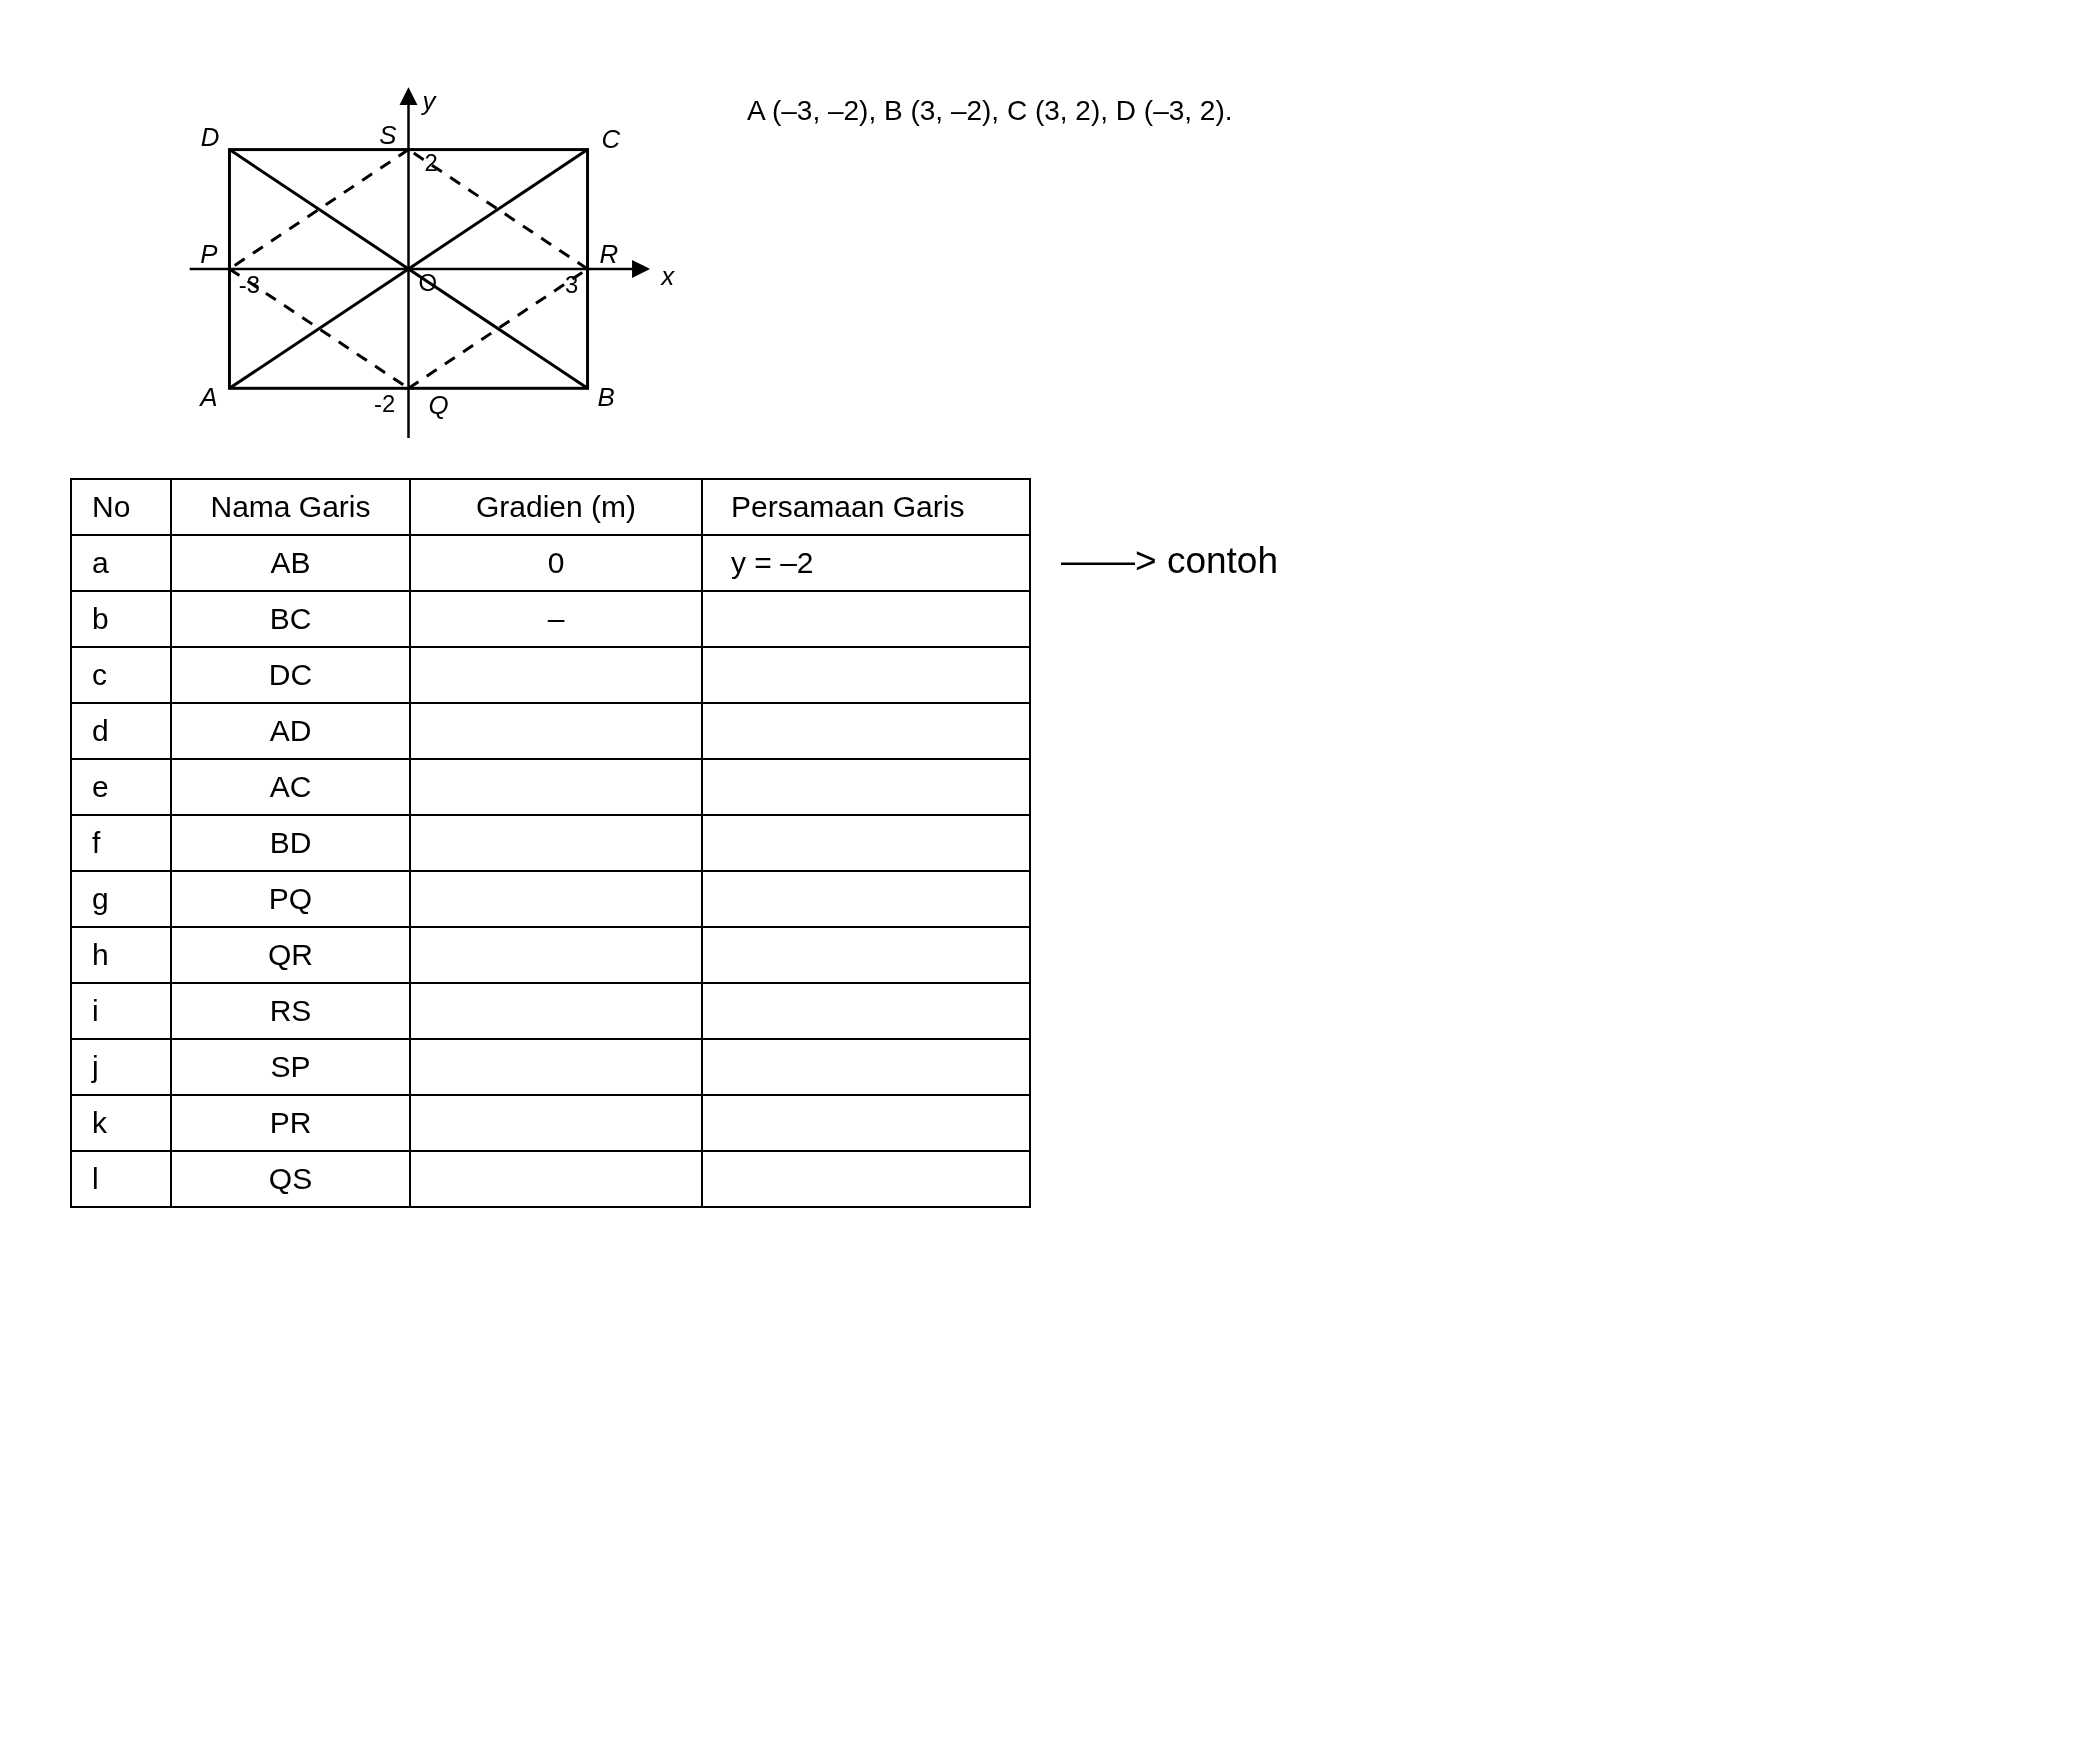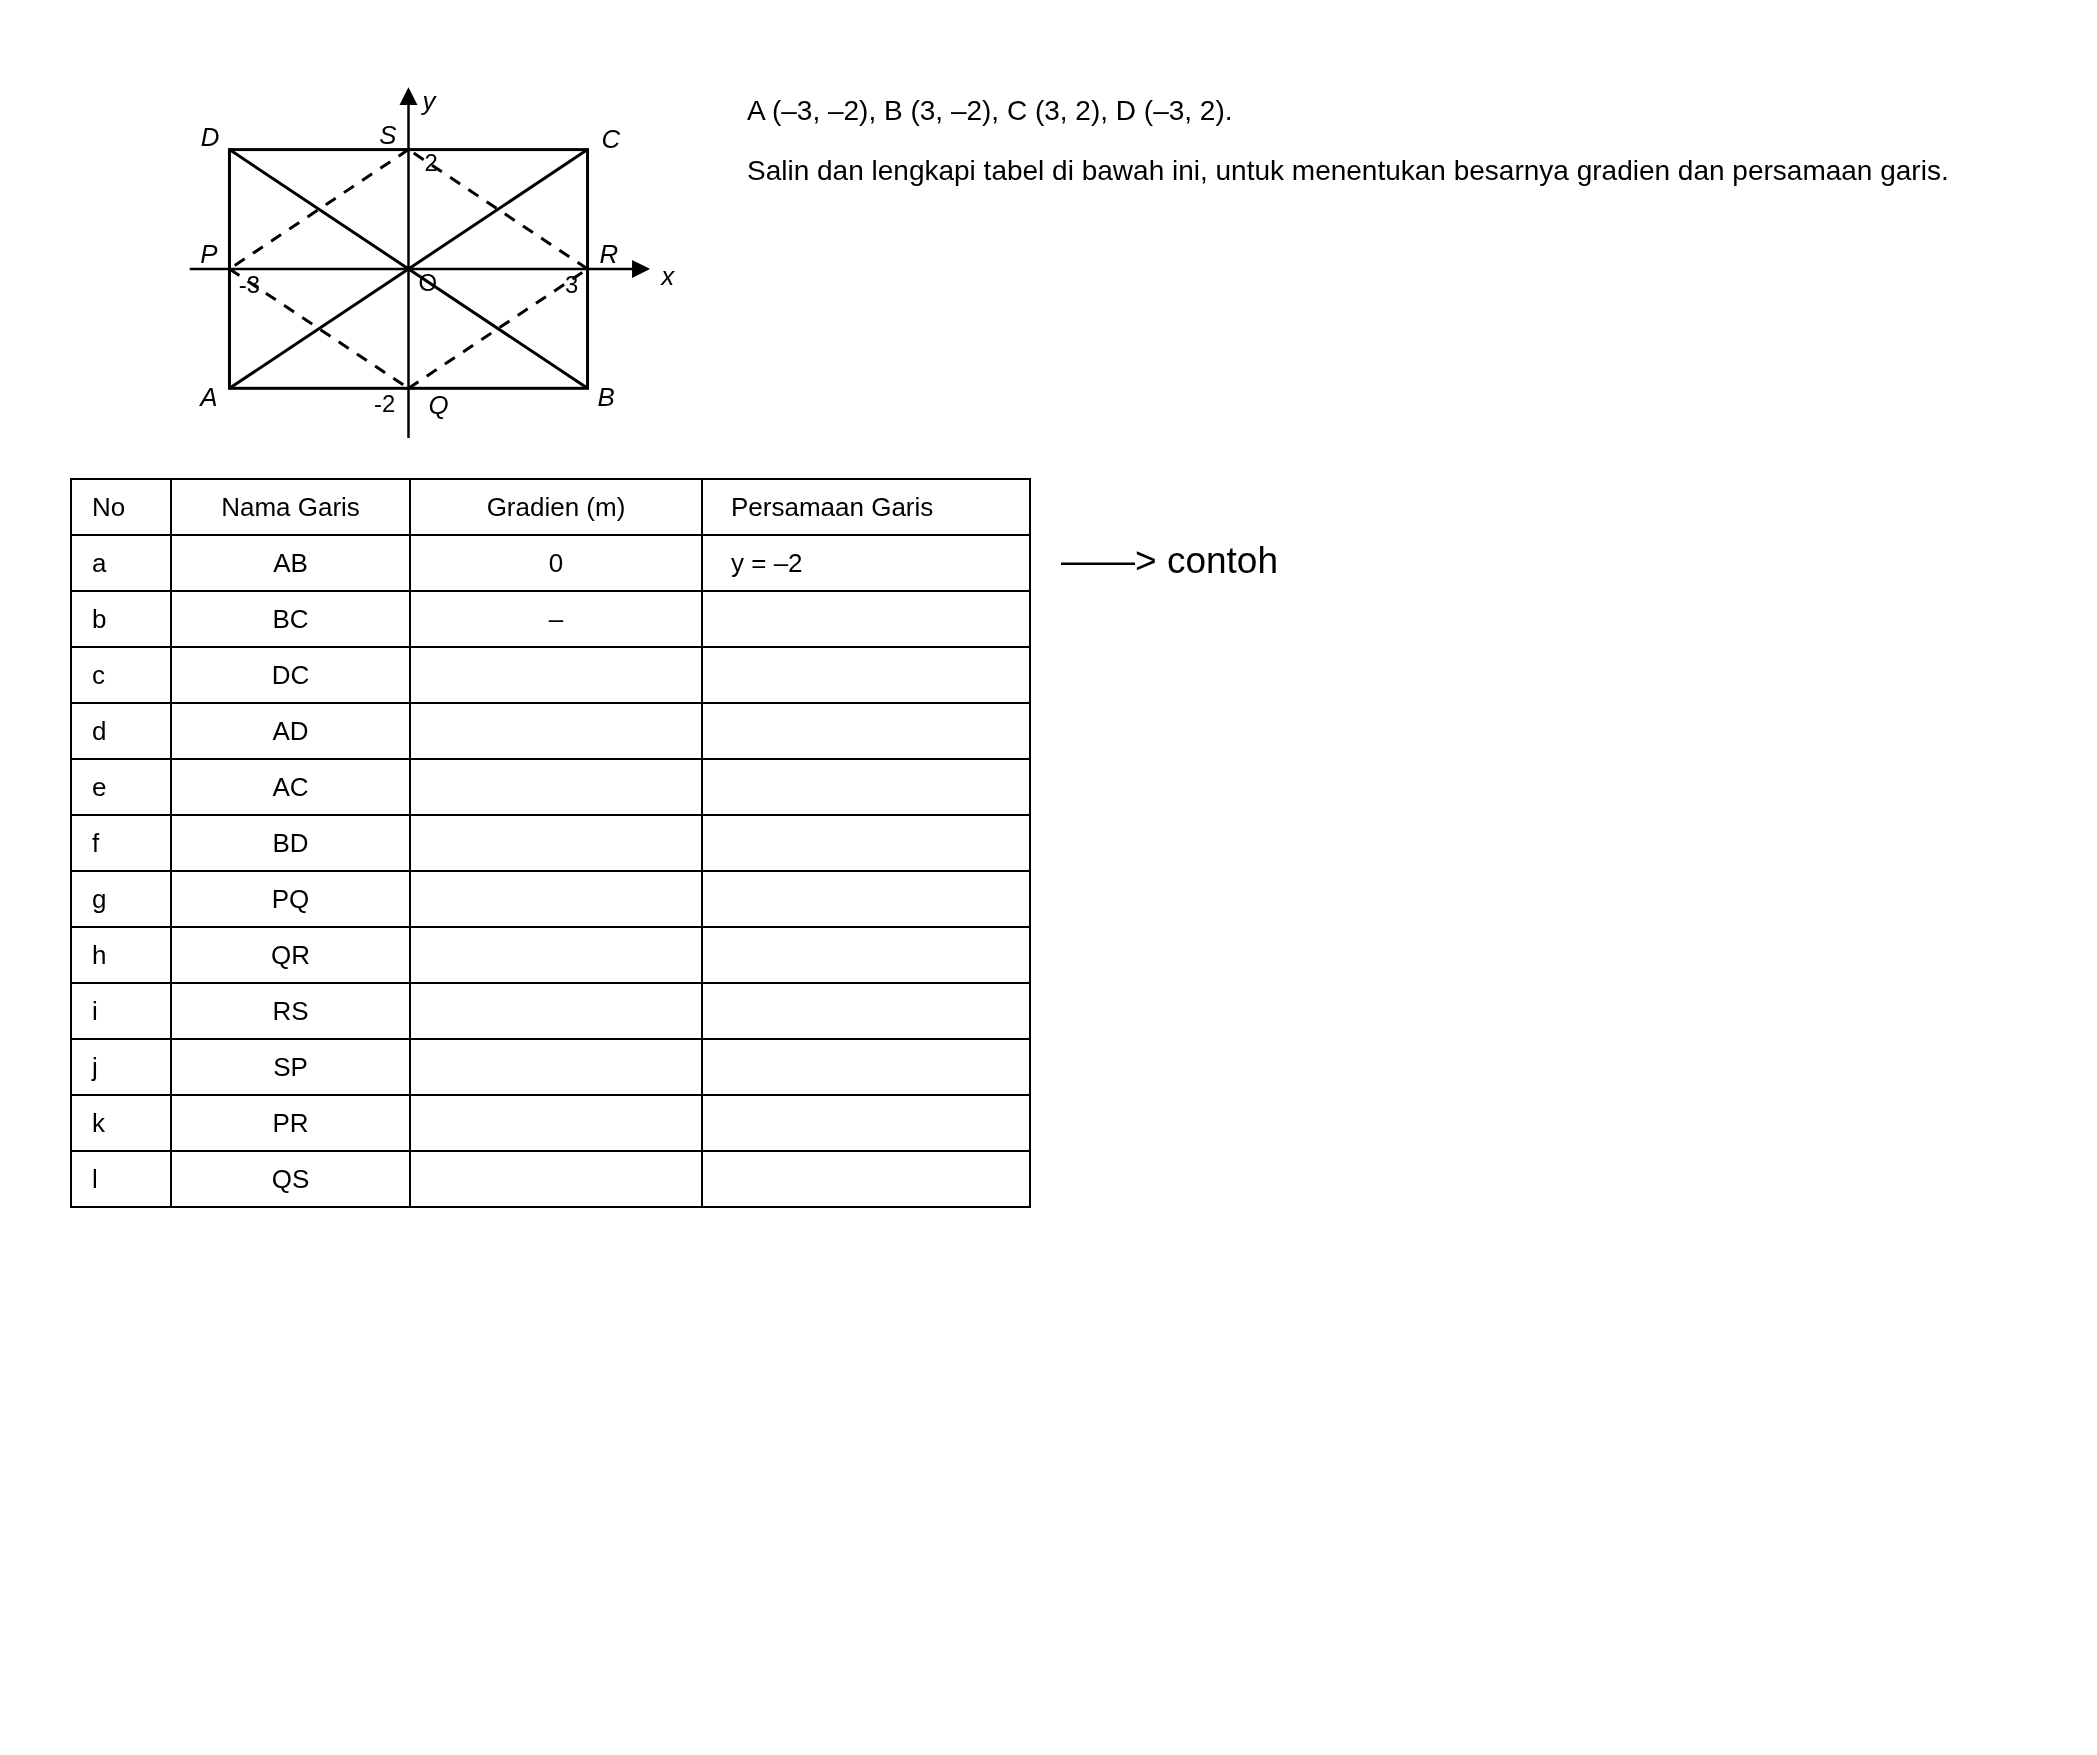--- a/index.html
+++ b/index.html
@@ -33,21 +33,21 @@
     }
     table {
       border-collapse: collapse;
       border: 2px solid #000;
     }
     th, td {
       border: 2px solid #000;
       padding: 10px 16px;
       text-align: center;
       font-weight: normal;
-      font-size: 26px;
+      font-size: 30px;
       height: 56px;
       vertical-align: middle;
     }
     th { font-weight: normal; }
     .col-no { width: 100px; text-align: left; padding-left: 20px; }
     .col-name { width: 239px; margin-top: 32px; }
     .col-grad { width: 292px; }
     .col-eq { width: 328px; text-align: left; padding-left: 28px; }
     .contoh-note {
       padding-top: 62px;
@@ -111,21 +111,20 @@
         <text x="444" y="234" text-anchor="middle">3</text>
         <text x="296" y="112" text-anchor="start">2</text>
         <text x="256" y="354" text-anchor="middle">-2</text>
         <text x="290" y="232" text-anchor="start">O</text>
       </g>
     </svg>
   </div>
 
   <div class="side-text">
     <p>A (–3, –2), B (3, –2), C (3, 2), D (–3, 2).</p>
-    <p>Salin dan lengkapi tabel di bawah ini, untuk menentukan besarnya gradien dan persamaan garis.</p>
   </div>
 </div>
 
 <div class="table-wrap">
   <table>
     <thead>
       <tr>
         <th class="col-no">No</th>
         <th class="col-name">Nama Garis</th>
         <th class="col-grad">Gradien (m)</th>

